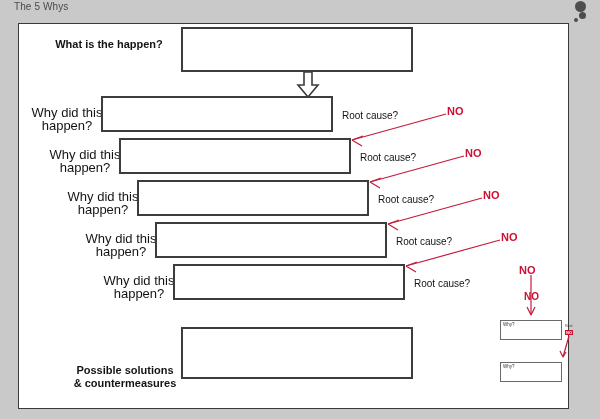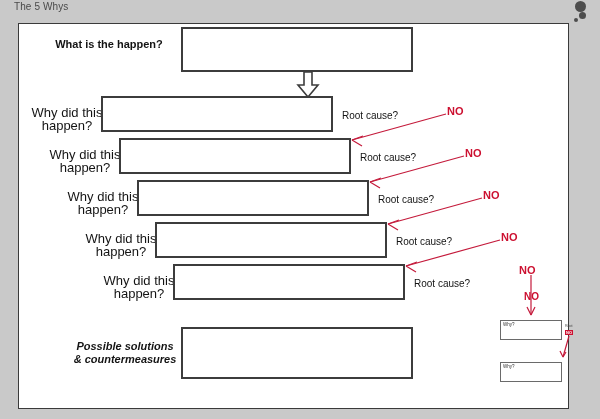--- a/index.html
+++ b/index.html
@@ -177,21 +177,21 @@
   <div class="box" style="left:136px; top:198px; width:232px; height:36px;"></div>
   <div class="rootcause" style="left:377px; top:212px;">Root cause?</div>
   <div class="no-label" style="left:482px; top:207px;">NO</div>
 
   <div class="label" style="left:72px; top:250px; width:96px;">Why did this
 happen?</div>
   <div class="box" style="left:154px; top:240px; width:232px; height:36px;"></div>
   <div class="rootcause" style="left:395px; top:254px;">Root cause?</div>
   <div class="no-label" style="left:500px; top:240px;">NO</div>
 
-  <div class="label bold" style="left:36px; top:316px; width:140px;font-style:italic;">Possible solutions
+  <div class="label bold" style="left:36px; top:340px; width:140px;">Possible solutions
 &amp; countermeasures</div>
   <div class="box" style="left:162px; top:303px; width:232px; height:52px;"></div>
 
   <div class="mini-box" style="left:481px; top:296px; width:62px; height:20px;"></div>
   <div class="mini-label" style="left:484px; top:298px;">Why?</div>
   <div class="mini-root" style="left:546px; top:300px;">Root</div>
   <div class="mini-no" style="left:546px; top:306px;">NO</div>
 
   <div class="mini-box" style="left:481px; top:338px; width:62px; height:20px;"></div>
   <div class="mini-label" style="left:484px; top:340px;">Why?</div>

